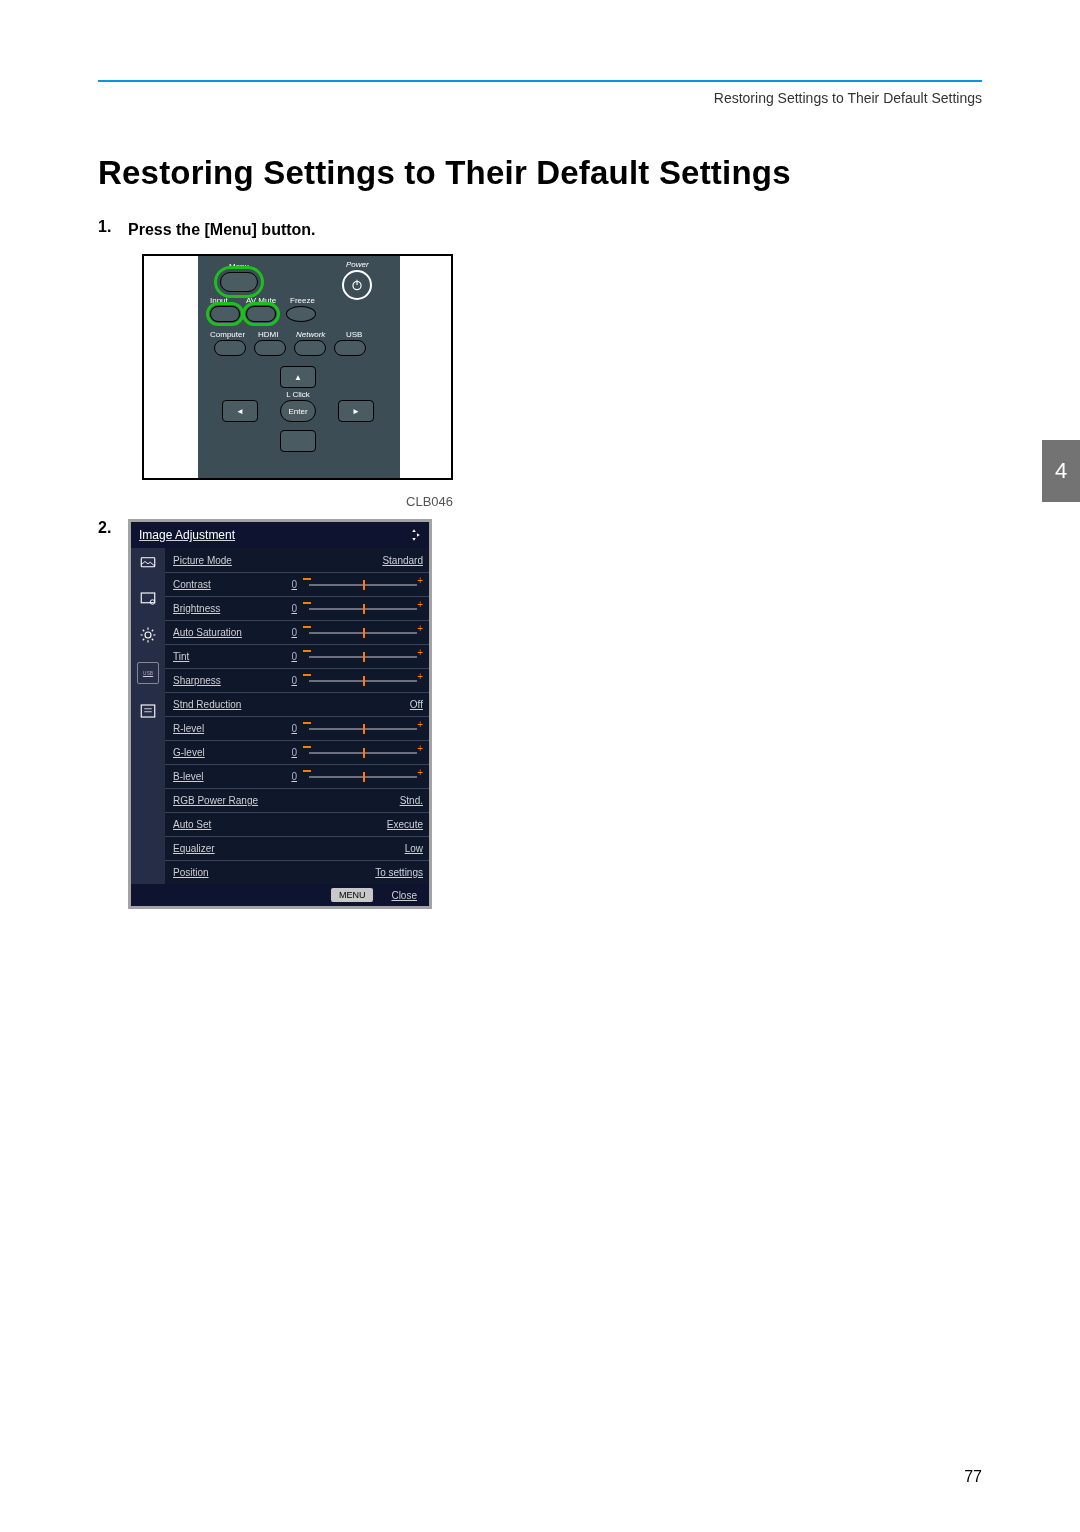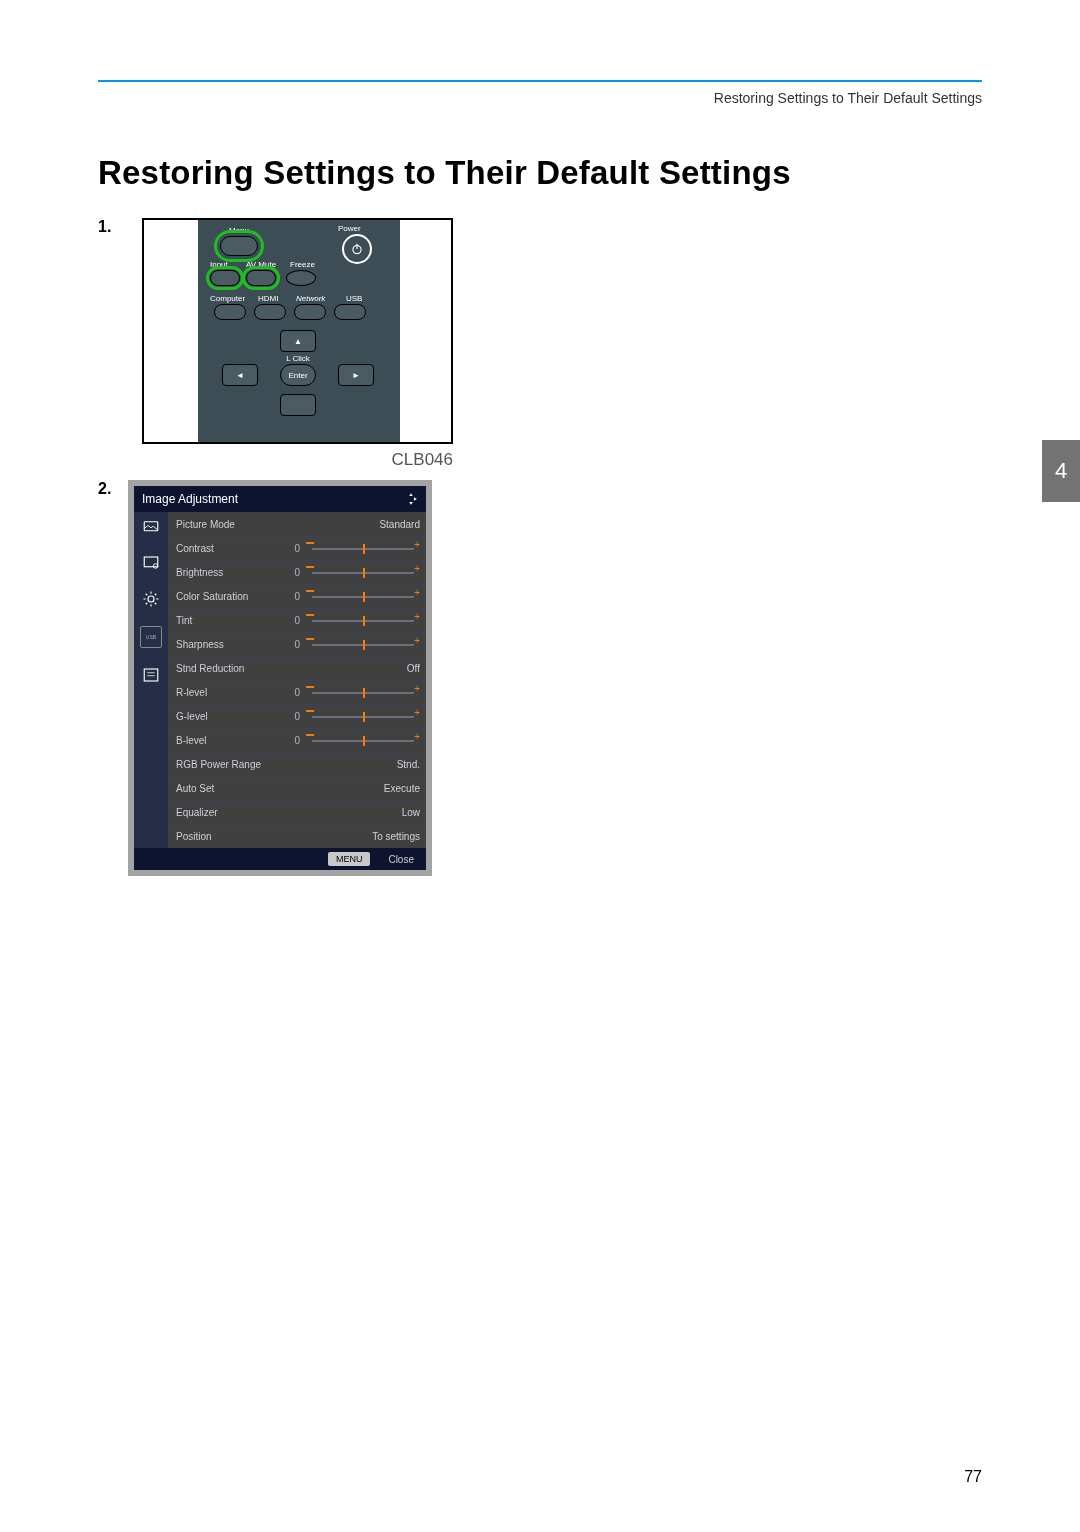--- a/index.html
+++ b/index.html
@@ -19,24 +19,24 @@
   .remote-body { position:absolute; left:54px; top:-40px; width:202px; height:320px; background:#3c4d56; border-radius:12px; }
   .btn { position:absolute; border:1px solid #000; border-radius:10px; background:#4a5b62; }
   .lbl { position:absolute; color:#fff; font-size:8px; text-align:center; }
   
   .ring { position:absolute; border:3px solid #1dbf1d; border-radius:18px; }
   
   .power-ring { position:absolute; width:30px; height:30px; border:2px solid #fff; border-radius:50%; background:#3c4d56; display:flex; align-items:center; justify-content:center; }
   .power-ring svg { width:14px; height:14px; }
   
   .pad { position:absolute; width:36px; height:22px; background:#4a5b62; border:1px solid #000; border-radius:4px; display:flex; align-items:center; justify-content:center; color:#fff; font-size:8px; }
-  .caption { text-align:right; font-size:17px; color:#555; width:311px; margin-top:6px; margin-left:14px; }
-
-  
-  .osd { width:304px; margin:10px 0 0 0; font-size:11px; color:#cfcfd4; background:#404040; border:6px solid #a3a3a3; }
+  .caption { text-align:right; font-size:13px; color:#555; width:311px; margin-top:14px; margin-left:14px; }
+
+  
+  .osd { width:304px; margin:10px 0 0 0; font-size:11px; color:#cfcfd4; background:#0f172a; border:3px solid #a3a3a3;text-decoration:underline; }
   .osd-title { background:#0e1430; color:#fff; font-size:12px; padding:6px 8px; display:flex; align-items:center; justify-content:space-between; }
   .osd-body { display:flex; }
   .osd-tabs { width:34px; background:#262e47; display:flex; flex-direction:column; align-items:center; padding-top:6px; gap:18px; }
   .osd-tabs svg { width:18px; height:18px; }
   .tab-box { width:22px; height:22px; border:1px solid #888; border-radius:2px; display:flex; align-items:center; justify-content:center; font-size:5px; color:#aaa; }
   .osd-list { flex:1; }
   .row { display:flex; align-items:center; height:24px; border-top:1px solid #3a425c; padding:0 6px 0 8px; font-size:10px; }
   .row:first-child { border-top:none; }
   .row .name { flex:0 0 102px; }
   .row .val  { flex:0 0 28px; text-align:right; color:#aeb4c2; padding-right:6px; }
@@ -62,41 +62,42 @@
   <div class="top-border">
     <span>Restoring Settings to Their Default Settings</span>
   </div>
 
   <h1>Restoring Settings to Their Default Settings</h1>
 
 
   <ol>
 
     <li>
+      <div class="step-label">Press the [Menu] button.</div>
 
       <div class="remote-wrap">
         <div class="remote-frame">
           <div class="remote-body">
 
             <span class="lbl" style="left:26px; top:46px; width:30px;">Menu</span>
             <div class="btn" style="left:22px; top:56px; width:38px; height:20px;"></div>
 
             <div class="ring" style="left:16px; top:50px; width:50px; height:32px;"></div>
 
             <span class="lbl" style="left:12px; top:80px;">Input</span>
             <div class="btn" style="left:12px; top:90px; width:30px; height:16px;"></div>
             <div class="ring" style="left:8px; top:86px; width:38px; height:24px;"></div>
             <span class="lbl" style="left:48px; top:80px;">AV Mute</span>
             <div class="btn" style="left:48px; top:90px; width:30px; height:16px;"></div>
             <div class="ring" style="left:44px; top:86px; width:38px; height:24px;"></div>
 
             <span class="lbl" style="left:92px; top:80px;">Freeze</span>
             <div class="btn" style="left:88px; top:90px; width:30px; height:16px; border-radius:50%;"></div>
 
-            <span class="lbl" style="left:140px; top:44px;">Power</span>
+            <span class="lbl" style="left:148px; top:44px;font-style:italic;">Power</span>
             <div class="power-ring" style="left:144px; top:54px;">
               <svg viewBox="0 0 24 24">
                   <circle cx="12" cy="13" r="7" fill="none" stroke="#fff" stroke-width="2"></circle>
                   <line x1="12" y1="3" x2="12" y2="12" stroke="#fff" stroke-width="2"></line>
                 </svg>
             </div>
 
             <span class="lbl" style="left:12px; top:114px;">Computer</span>
             <span class="lbl" style="left:60px; top:114px;">HDMI</span>
             <span class="lbl" style="left:98px; top:114px;font-style:italic;">Network</span>
@@ -171,21 +172,21 @@
                 <span class="name">Brightness</span>
                 <span class="val">0</span>
                 <span class="bar">
                   <span class="minus"></span>
                   <span class="track"></span>
                   <span class="thumb"></span>
                   <span class="plus">+</span>
                 </span>
               </div>
               <div class="row">
-                <span class="name">Color Saturation</span>
+                <span class="name">Auto Saturation</span>
                 <span class="val">0</span>
                 <span class="bar">
                   <span class="minus"></span>
                   <span class="track"></span>
                   <span class="thumb"></span>
                   <span class="plus">+</span>
                 </span>
               </div>
               <div class="row">
                 <span class="name">Tint</span>

